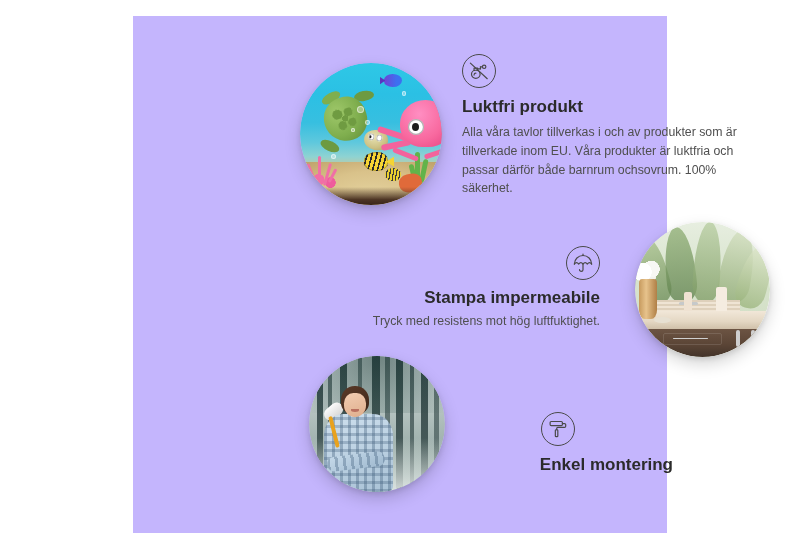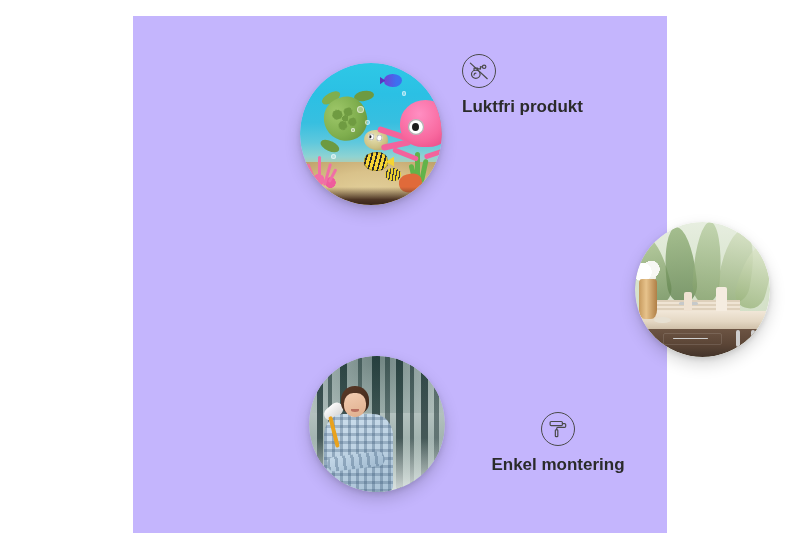--- a/index.html
+++ b/index.html
@@ -367,21 +367,21 @@
   #feature-waterproof {
     left: 205px; top: 230px; width: 262px;
     text-align: right;
   }
   #feature-waterproof .feature-icon { margin: 0 0 7px auto; }
   #feature-waterproof .feature-title { margin-bottom: 4px; }
 
   
   #feature-assembly {
     left: 310px; top: 396px; width: 230px;
-    text-align: center;
+    text-align: right;
   }
   #feature-assembly .feature-icon { margin: 0 auto 8px auto; }
   #feature-assembly .feature-title { margin-bottom: 4px; }
 </style>
 </head>
 <body>
 
 <div id="stage">
 
   <div class="panel">
@@ -452,22 +452,37 @@
           <path d="M10.5 9.6h3.1"></path>
           <path d="M13.6 9.6V7.4"></path>
           <path d="M13.6 7.4h2.3"></path>
           <circle cx="17.6" cy="7.4" r="1.9"></circle>
           <path d="M6.6 16.4c0-1.1.9-2 2-2"></path>
           <path d="M2.6 3.4L21 20.4"></path>
         </svg>
       </div>
 
       <p class="feature-title">Luktfri produkt</p>
+      <p class="feature-body">Alla våra tavlor tillverkas i och av produkter som är tillverkade inom EU. Våra produkter är luktfria och passar därför både barnrum ochsovrum. 100% säkerhet.</p>
     </div>
 
+    <div class="feature" id="feature-waterproof">
+
+      <div class="feature-icon">
+        <svg width="22" height="22" viewBox="0 0 24 24" fill="none" stroke="#4a4a4a" stroke-width="1.3" stroke-linecap="round" stroke-linejoin="round">
+          <path d="M2.6 13.2c0-5.2 4.2-9.4 9.4-9.4s9.4 4.2 9.4 9.4"></path>
+          <path d="M2.6 13.2c1.6-2.1 3.2-2.1 4.7 0 1.6-2.1 3.2-2.1 4.7 0 1.6-2.1 3.2-2.1 4.7 0 1.6-2.1 3.2-2.1 4.7 0"></path>
+          <path d="M12 3.8V2.2"></path>
+          <path d="M12 13.2v6.1a1.9 1.9 0 0 1-3.8 0"></path>
+        </svg>
+      </div>
+
+      <p class="feature-title">Stampa impermeabile</p>
+      <p class="feature-body">Tryck med resistens mot hög luftfuktighet.</p>
+    </div>
 
     <div class="photo-circle" id="circle-bath">
       <div class="photo-inner">
         <div class="bath-wall"></div>
         <div class="bath-leaf l4"></div>
         <div class="bath-leaf l1"></div>
         <div class="bath-leaf l2"></div>
         <div class="bath-leaf l3"></div>
         <div class="bath-leaf l5"></div>
         <div class="bath-splash"></div>

